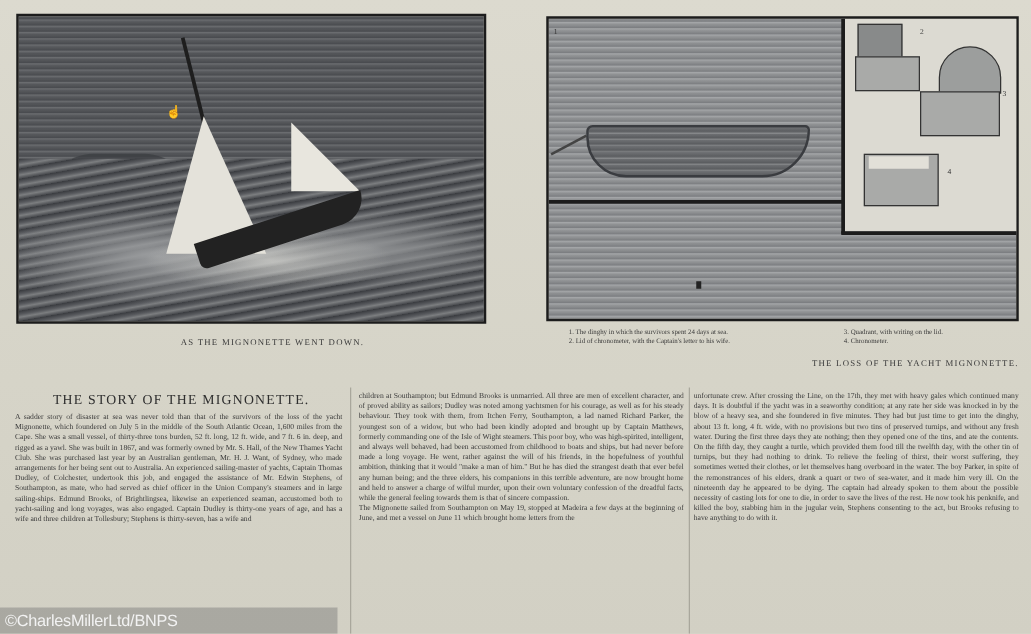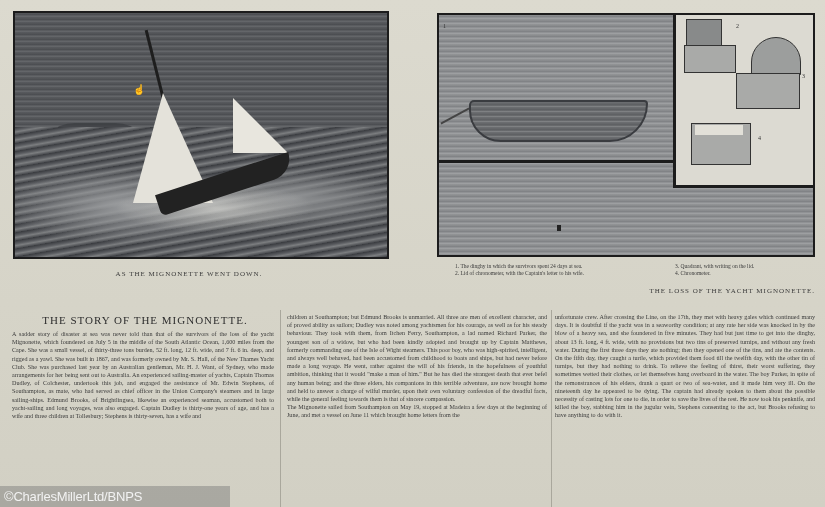--- a/index.html
+++ b/index.html
@@ -29,21 +29,21 @@
       background: #1e1e1e; transform: rotate(-14deg); transform-origin: bottom; }
     .ill1 .sail-main { position: absolute; left: 118px; top: 80px; width: 0; height: 0;
       border-left: 30px solid transparent; border-right: 50px solid transparent;
       border-bottom: 110px solid #e4e2da; }
     .ill1 .sail-jib { position: absolute; left: 218px; top: 85px; width: 0; height: 0;
       border-left: 0 solid transparent; border-right: 55px solid transparent;
       border-bottom: 55px solid #e8e6de; }
     .ill1 .spray { position: absolute; left: 100px; top: 170px; width: 200px; height: 50px;
       background: radial-gradient(ellipse, rgba(220,220,215,.7) 0%, transparent 70%); }
 
-    .cap1 { position: absolute; left: 1px; top: 270px; width: 376px; text-align: center;
+    .cap1 { position: absolute; left: 30px; top: 270px; width: 376px; text-align: center;
       font-size: 7px; letter-spacing: 1px; color: #3a3a3a; }
 
     
     .ill2 { position: absolute; left: 437px; top: 13px; width: 378px; height: 244px;
       border: 2px solid #1c1c1c; box-sizing: border-box; overflow: hidden;
       background: repeating-linear-gradient(180deg, #8e9092 0px, #7d7f82 2px, #a3a5a7 3px, #8a8c8e 5px); }
     .ill2 .divider-h { position: absolute; left: 0; top: 145px; width: 236px; height: 3px; background: #1c1c1c; }
     .ill2 .divider-v { position: absolute; left: 234px; top: 0; width: 3px; height: 172px; background: #1c1c1c; }
     .ill2 .divider-h2 { position: absolute; left: 234px; top: 170px; width: 144px; height: 3px; background: #1c1c1c; }
     .ill2 .inset { position: absolute; left: 237px; top: 0; width: 141px; height: 170px; background: #dcdad2; }
@@ -72,21 +72,21 @@
     .headline { position: absolute; left: 30px; top: 314px; width: 230px; text-align: center;
       font-size: 11px; letter-spacing: 1px; color: #2e2e2e; }
     .col-text { position: absolute; font-size: 6.1px; line-height: 8.2px; color: #3a3a3a;
       text-align: justify; overflow: hidden; }
     .colA { left: 12px; top: 330px; width: 262px; height: 177px; }
     .colB { left: 287px; top: 313px; width: 260px; height: 194px; }
     .colC { left: 555px; top: 313px; width: 260px; height: 194px; }
     .col-rule { position: absolute; width: 1px; background: #a9a79c; top: 310px; height: 197px; }
     .r1 { left: 280px; } .r2 { left: 551px; }
 
-    .watermark { position: absolute; left: 0; top: 486px; width: 230px; height: 21px;
+    .watermark { position: absolute; left: 0; top: 486px; width: 270px; height: 21px;
       background: rgba(120,120,120,.45); }
     .watermark span { position: absolute; left: 4px; top: 3px; font-family: "Liberation Sans", "DejaVu Sans", sans-serif;
       font-size: 13px; color: #f2f2f2; letter-spacing: -.2px; }
     .cursor { position: absolute; left: 133px; top: 84px; font-size: 10px; color: #fff; }
   </style>
 </head>
 <body>
 
 <div class="page">
 

